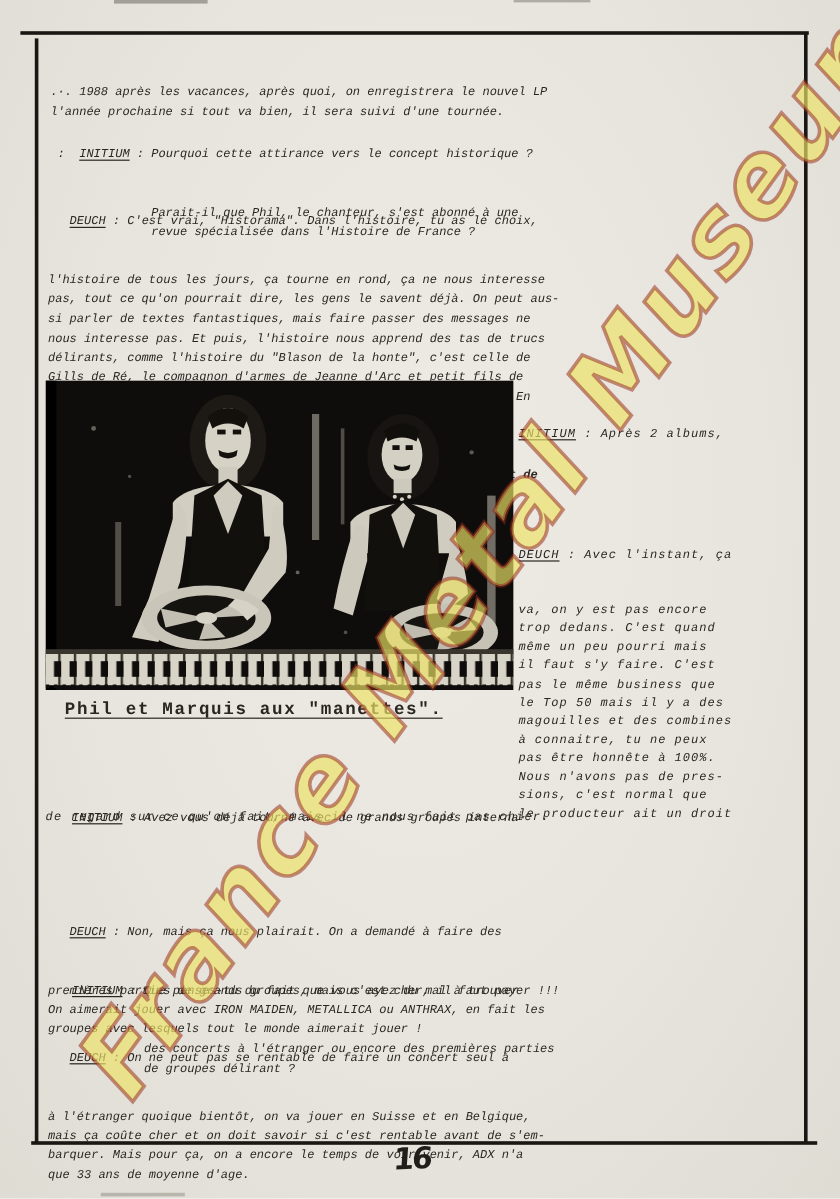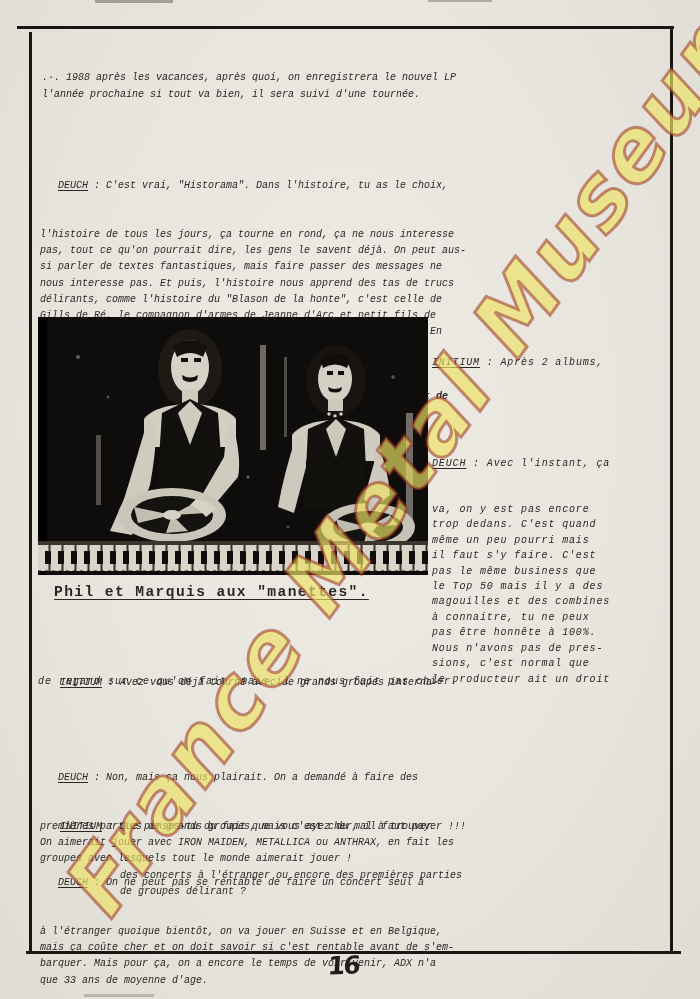--- a/index.html
+++ b/index.html
@@ -49,20 +49,25 @@
   <div class="frame" style="left:17px;top:26px;width:657px;height:2.5px;"></div>
   <div class="frame" style="left:29px;top:32px;width:2.5px;height:920px;"></div>
   <div class="frame" style="left:670px;top:28px;width:2.5px;height:925px;"></div>
   <div class="frame" style="left:26px;top:951px;width:655px;height:3px;"></div>
 
   <div class="tblock" style="left:42px;top:38px;">
     <div class="ln">.·. 1988 après les vacances, après quoi, on enregistrera le nouvel LP
 l'année prochaine si tout va bien, il sera suivi d'une tournée.</div>
   </div>
 
+  <div class="tblock" style="left:42px;top:90px;">
+    <div class="ln"><span> :  </span><span class="ul">INITIUM</span><span> : Pourquoi cette attirance vers le concept historique ?</span></div>
+    <div class="ln">              Parait-il que Phil, le chanteur, s'est abonné à une
+              revue spécialisée dans l'Histoire de France ?</div>
+  </div>
 
   <div class="tblock" style="left:40px;top:146px;">
     <div class="ln"><span>   </span><span class="ul">DEUCH</span><span> : C'est vrai, "Historama". Dans l'histoire, tu as le choix,</span></div>
     <div class="ln">l'histoire de tous les jours, ça tourne en rond, ça ne nous interesse
 pas, tout ce qu'on pourrait dire, les gens le savent déjà. On peut aus-
 si parler de textes fantastiques, mais faire passer des messages ne
 nous interesse pas. Et puis, l'histoire nous apprend des tas de trucs
 délirants, comme l'histoire du "Blason de la honte", c'est celle de
 Gills de Ré, le compagnon d'armes de Jeanne d'Arc et petit fils de
 Du Gesclin, qui était plutôt obsédé et avait des idées bizarres. En</div>

